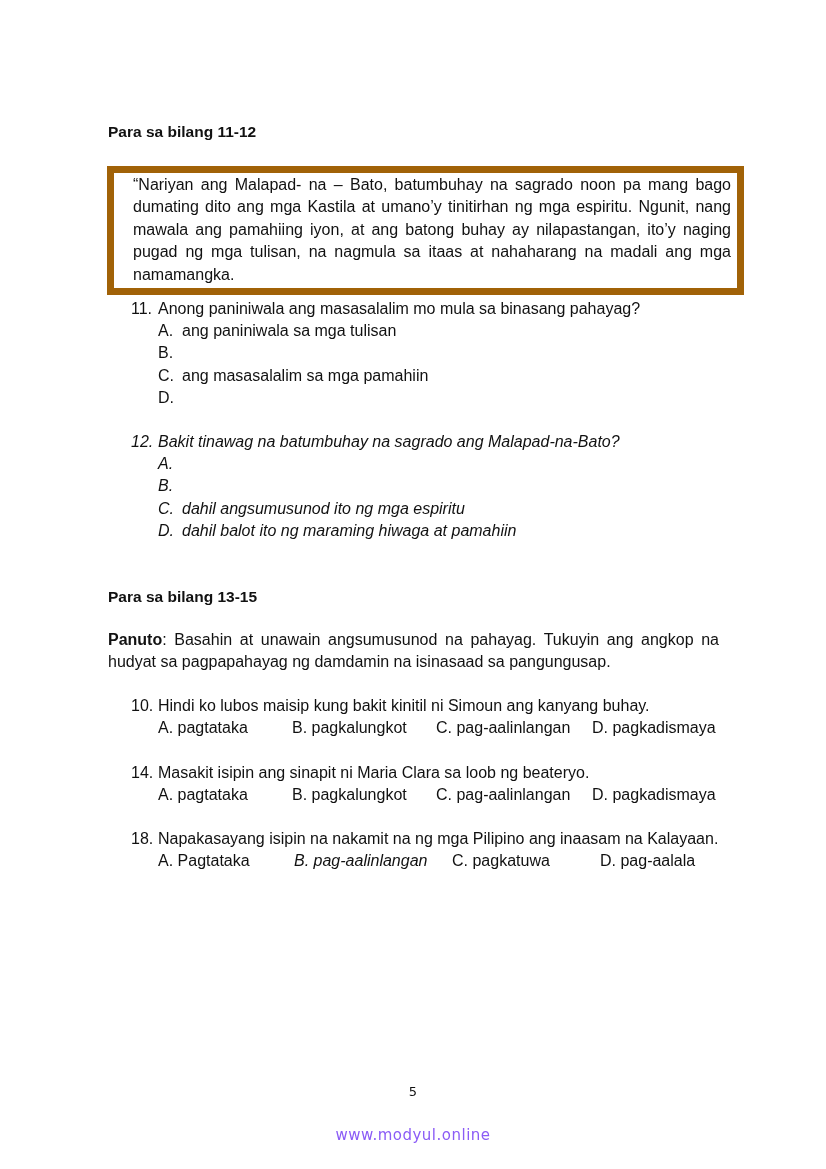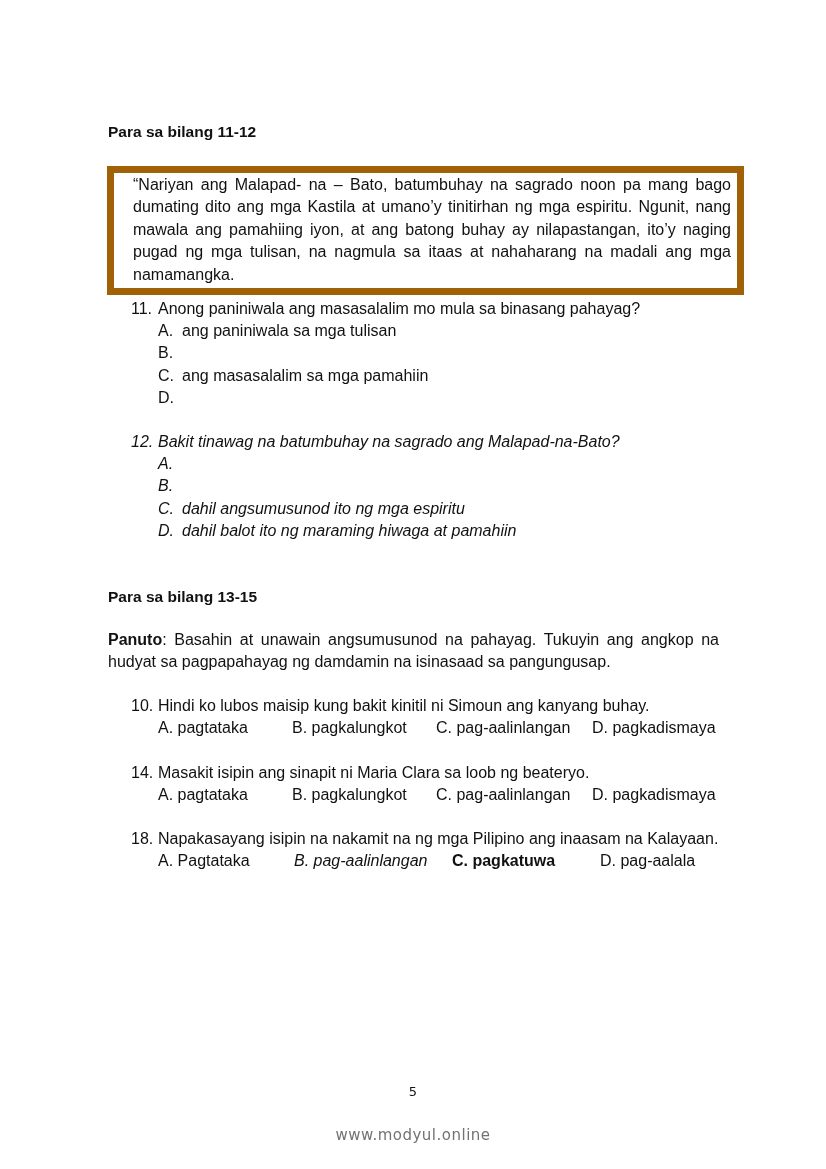--- a/index.html
+++ b/index.html
@@ -22,21 +22,21 @@
   .q .letter { width: 24px; flex: none; }
   .q.justify .stem-text { text-align: justify; }
   .row-choices { position: relative; height: 22px; padding-left: 27px; }
   .row-choices span { position: absolute; top: 0; white-space: nowrap; }
   .panuto {
     position: absolute; left: 108px; top: 629px; width: 611px;
     font-size: 16px; line-height: 22.4px; text-align: justify;
   }
   .panuto b { font-weight: bold; }
   .page-num { position: absolute; left: 0; width: 826px; top: 1084px; text-align: center; font-size: 13px; font-family: "DejaVu Sans", sans-serif; }
-  .watermark { position: absolute; left: 0; width: 826px; top: 1126px; text-align: center; font-size: 15px; color: #737373; font-family: "DejaVu Sans", sans-serif; letter-spacing: 0.5px; }
+  .watermark { position: absolute; left: 0; width: 826px; top: 1126px; text-align: center; font-size: 15px; color: #8b5cf6; font-family: "DejaVu Sans", sans-serif; letter-spacing: 0.5px; }
 </style>
 </head>
 <body>
 
 <div class="page">
 
   <div class="heading" style="top:123px;">Para sa bilang 11-12</div>
 
   <div class="passage">“Nariyan ang Malapad- na – Bato, batumbuhay na sagrado noon pa mang bago dumating dito ang mga Kastila at umano’y tinitirhan ng mga espiritu. Ngunit, nang mawala ang pamahiing iyon, at ang batong buhay ay nilapastangan, ito’y naging pugad ng mga tulisan, na nagmula sa itaas at nahaharang na madali ang mga namamangka.</div>
 
@@ -113,20 +113,20 @@
   </div>
 
   <div class="q justify" style="top:828px;">
     <div class="stem">
       <span class="num">18.</span>
       <span class="stem-text">Napakasayang isipin na nakamit na ng mga Pilipino ang inaasam na Kalayaan.</span>
     </div>
     <div class="row-choices">
       <span style="left:27px;">A.  Pagtataka</span>
       <span style="left:163px;font-style:italic;">B. pag-aalinlangan</span>
-      <span style="left:321px;font-weight:bold;">C. pagkatuwa</span>
+      <span style="left:321px;">C. pagkatuwa</span>
       <span style="left:469px;">D. pag-aalala</span>
     </div>
   </div>
 
   <div class="page-num">5</div>
   <div class="watermark">www.modyul.online</div>
 </div>
 
 </body></html>

